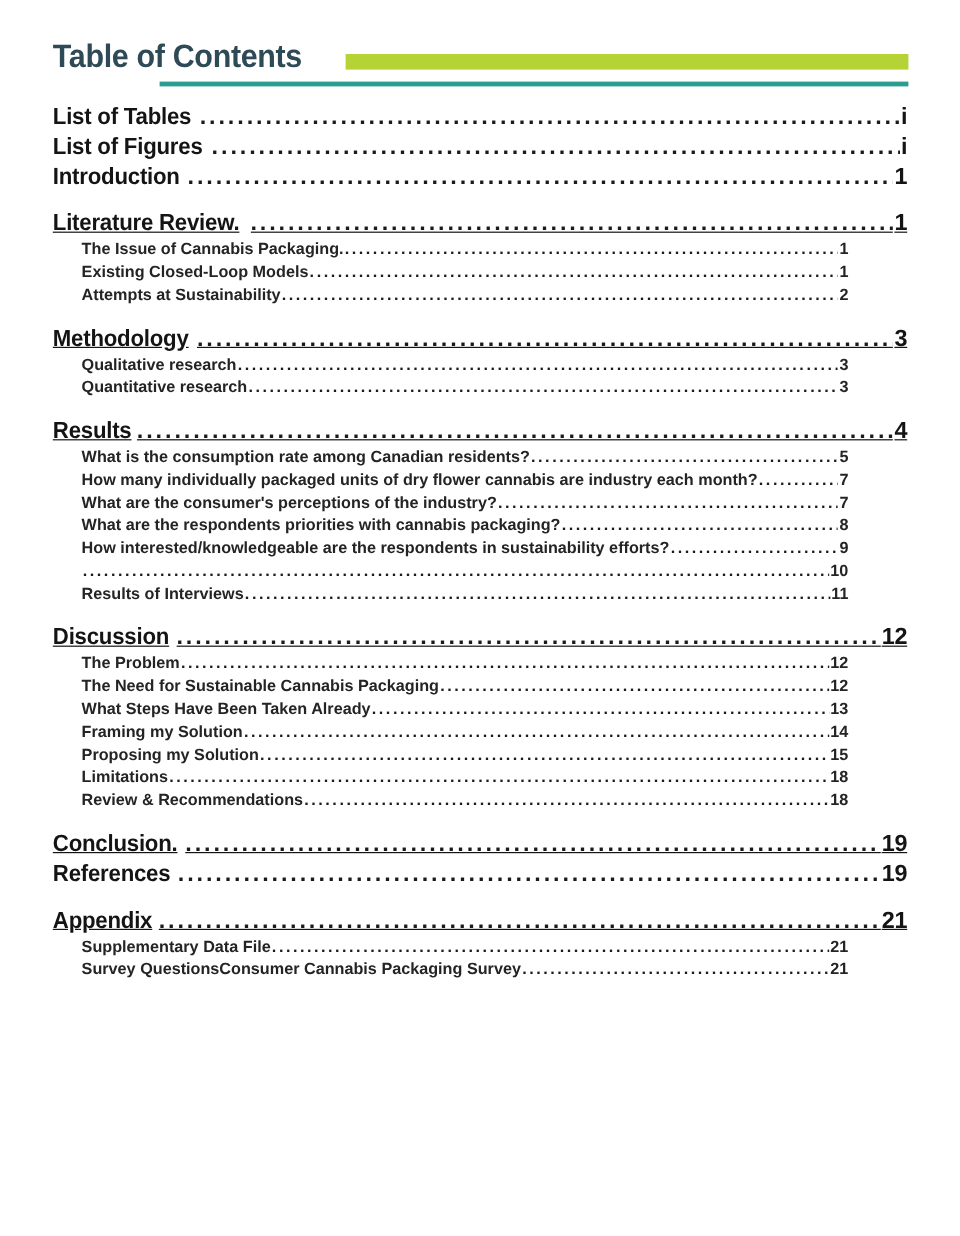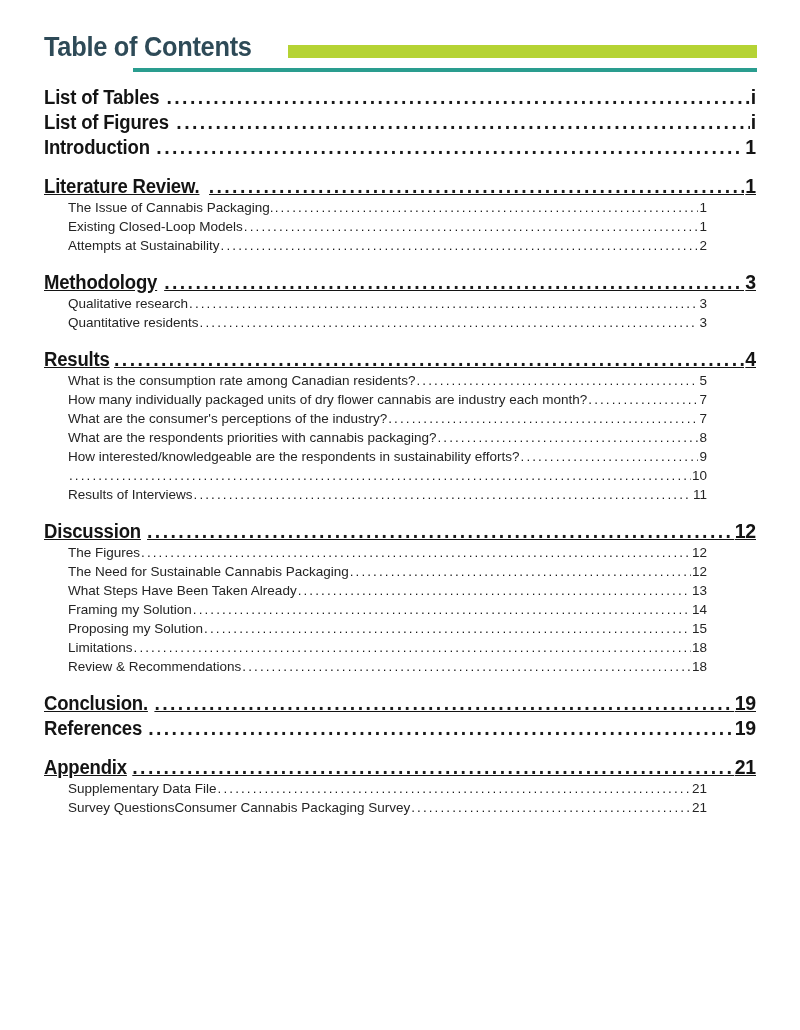--- a/index.html
+++ b/index.html
@@ -98,21 +98,21 @@
   .entry.lvl1 .pageno {
     font-size: 19.5px;
     font-weight: bold;
   }
 
   
   .entry.lvl2 {
     padding-left: 68px;
     padding-right: 93px;
     font-size: 13.5px;
-    font-weight: normal;
+    font-weight: bold;
     color: #242424;
     height: 19px;
     justify-content: space-between;
   }
   .entry.lvl2 .dots {
     font-size: 13.5px;
     letter-spacing: 2.1px;
   }
   .entry.lvl2 .pageno {
     font-size: 13.5px;
@@ -190,21 +190,21 @@
         <span class="label">Methodology</span>
         <span class="dots">............................................................................................................................................................................................................................</span>
         <span class="pageno">3</span>
       </div>
       <div class="entry lvl2">
         <span class="label">Qualitative research</span>
         <span class="dots">............................................................................................................................................................................................................................</span>
         <span class="pageno">3</span>
       </div>
       <div class="entry lvl2">
-        <span class="label">Quantitative residents</span>
+        <span class="label">Quantitative research</span>
         <span class="dots">............................................................................................................................................................................................................................</span>
         <span class="pageno">3</span>
       </div>
       <div class="entry lvl1 spaced">
         <span class="label">Results</span>
         <span class="dots">............................................................................................................................................................................................................................</span>
         <span class="pageno">4</span>
       </div>
       <div class="entry lvl2">
         <span class="label">What is the consumption rate among Canadian residents?</span>
@@ -239,21 +239,21 @@
         <span class="label">Results of Interviews</span>
         <span class="dots">............................................................................................................................................................................................................................</span>
         <span class="pageno">11</span>
       </div>
       <div class="entry lvl1 spaced">
         <span class="label">Discussion</span>
         <span class="dots">............................................................................................................................................................................................................................</span>
         <span class="pageno">12</span>
       </div>
       <div class="entry lvl2">
-        <span class="label">The Figures</span>
+        <span class="label">The Problem</span>
         <span class="dots">............................................................................................................................................................................................................................</span>
         <span class="pageno">12</span>
       </div>
       <div class="entry lvl2">
         <span class="label">The Need for Sustainable Cannabis Packaging</span>
         <span class="dots">............................................................................................................................................................................................................................</span>
         <span class="pageno">12</span>
       </div>
       <div class="entry lvl2">
         <span class="label">What Steps Have Been Taken Already</span>

